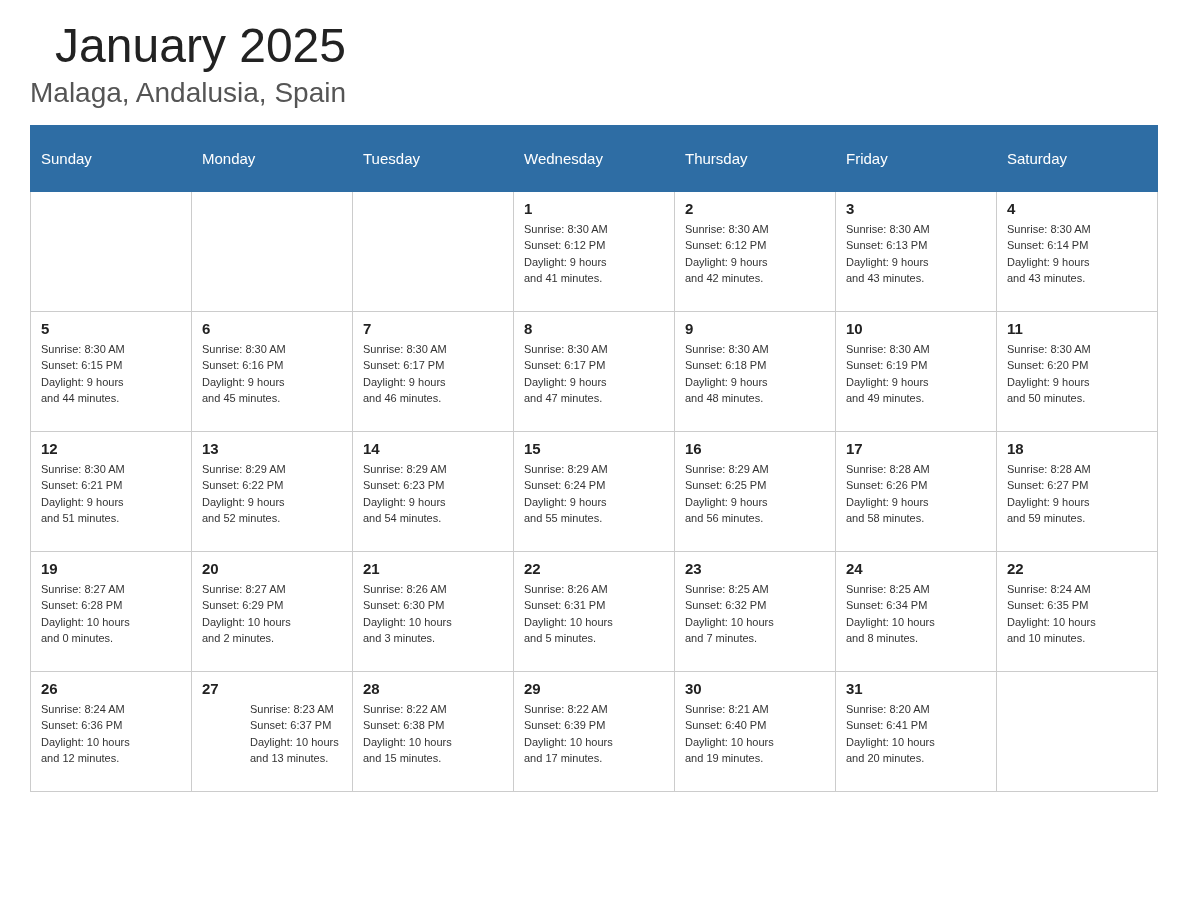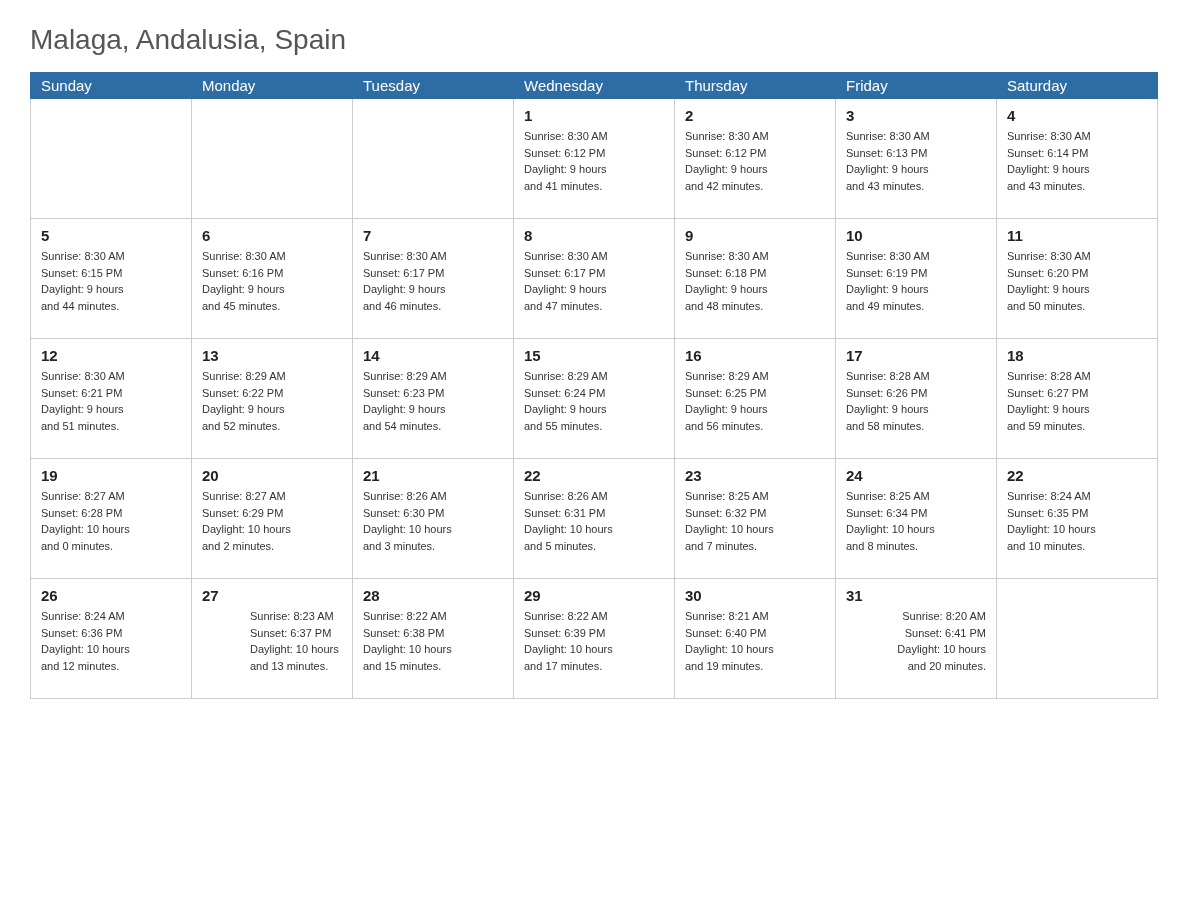--- a/index.html
+++ b/index.html
@@ -42,21 +42,21 @@
       margin-top: 4px;
     }
     table {
       width: 100%;
       border-collapse: collapse;
       table-layout: fixed;
     }
     thead th {
       background-color: #2e6da4;
       color: #fff;
-      padding: 4px 10px;
+      padding: 24px 10px;
       font-size: 15px;
       font-weight: normal;
       text-align: left;
       border: 1px solid #2e6da4;
     }
     tbody td {
       vertical-align: top;
       padding: 8px 10px;
       border: 1px solid #ccc;
       font-size: 13px;
@@ -86,20 +86,21 @@
     .logo-row {
       display: flex;
       align-items: center;
     }
   </style>
 </head>
 <body>
 
 <div class="header">
   <div class="title-block">
+    <h1>January 2025</h1>
     <h2>Malaga, Andalusia, Spain</h2>
   </div>
 </div>
 
 <table>
   <thead>
     <tr>
     <th>Sunday</th>
         <th>Monday</th>
         <th>Tuesday</th>
@@ -327,21 +328,21 @@
         </td>
         <td>
           <span class="day-number">30</span>
           <div class="day-info" style="white-space: pre-line;">Sunrise: 8:21 AM
 Sunset: 6:40 PM
 Daylight: 10 hours
 and 19 minutes.</div>
         </td>
         <td>
           <span class="day-number">31</span>
-          <div class="day-info" style="white-space: pre-line; text-align: right;">Sunrise: 8:20 AM
+          <div class="day-info" style="white-space: pre-line;">Sunrise: 8:20 AM
 Sunset: 6:41 PM
 Daylight: 10 hours
 and 20 minutes.</div>
         </td>
         <td></td>
       </tr>
     </tbody>
 </table>
 
 </body></html>

